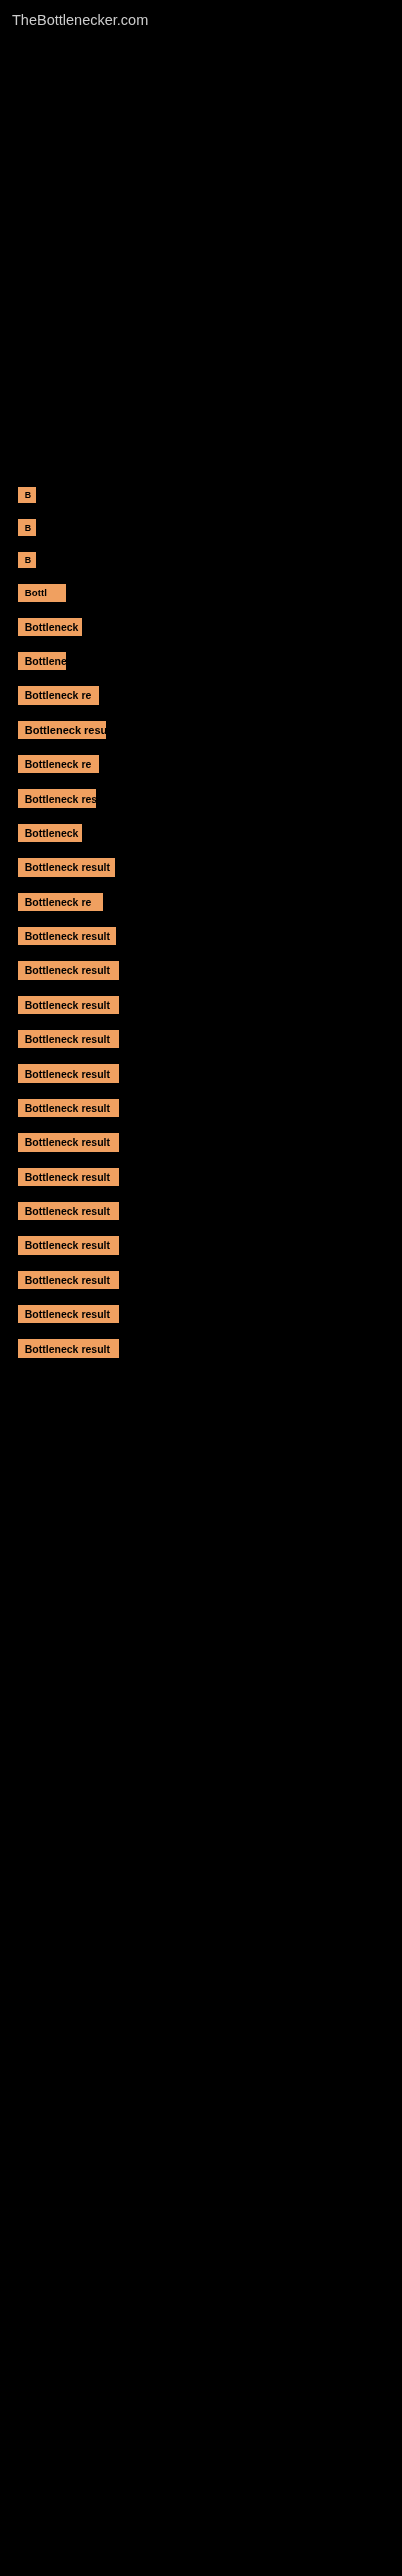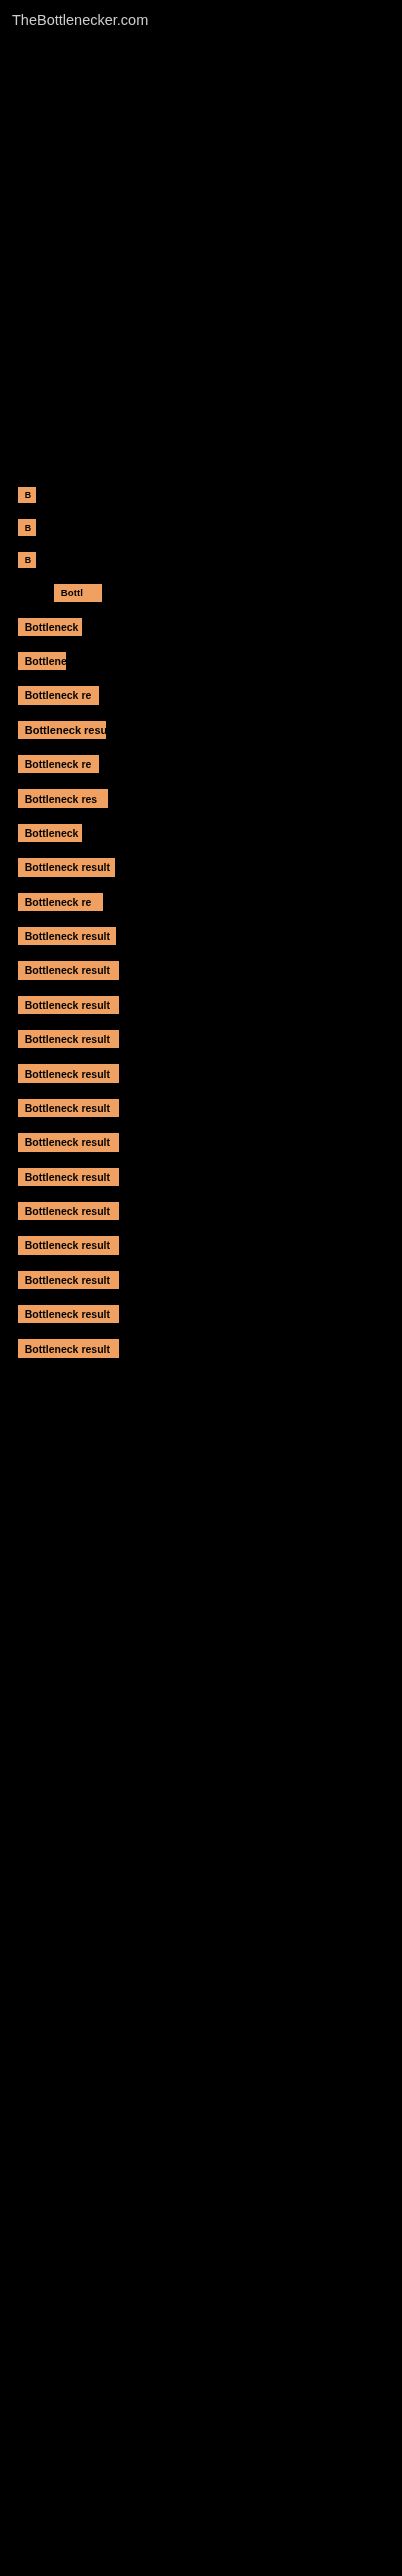--- a/index.html
+++ b/index.html
@@ -44,27 +44,27 @@
       padding: 3.2px 6.4px;
       display: inline-block;
       white-space: nowrap;
       overflow: hidden;
     }
 
     
     .result-item:nth-child(1) .result-badge { width: 17.7px; font-size: 8.9px; }
     .result-item:nth-child(2) .result-badge { width: 17.7px; font-size: 8.9px; }
     .result-item:nth-child(3) .result-badge { width: 17.7px; font-size: 8.9px; }
-    .result-item:nth-child(4) .result-badge { width: 48px; font-size: 9.7px; margin-left: 36px; }
+    .result-item:nth-child(4) .result-badge { width: 48px; font-size: 9.7px; }
     .result-item:nth-child(5) .result-badge { width: 64px; font-size: 10.5px; }
     .result-item:nth-child(6) .result-badge { width: 48px; font-size: 10.5px; }
     .result-item:nth-child(7) .result-badge { width: 81px; font-size: 10.5px; }
     .result-item:nth-child(8) .result-badge { width: 88px; font-size: 11px; }
     .result-item:nth-child(9) .result-badge { width: 81px; font-size: 10.5px; }
-    .result-item:nth-child(10) .result-badge { width: 90px; font-size: 10.5px; }
+    .result-item:nth-child(10) .result-badge { width: 78px; font-size: 10.5px; }
     .result-item:nth-child(11) .result-badge { width: 64px; font-size: 10.5px; }
     .result-item:nth-child(12) .result-badge { width: 97px; font-size: 10.5px; }
     .result-item:nth-child(13) .result-badge { width: 85px; font-size: 10.5px; }
     .result-item:nth-child(14) .result-badge { width: 98px; font-size: 10.5px; }
     .result-item:nth-child(15) .result-badge { width: 101px; font-size: 10.5px; }
     .result-item:nth-child(16) .result-badge { width: 101px; font-size: 10.5px; }
     .result-item:nth-child(17) .result-badge { width: 101px; font-size: 10.5px; }
     .result-item:nth-child(18) .result-badge { width: 101px; font-size: 10.5px; }
     .result-item:nth-child(19) .result-badge { width: 101px; font-size: 10.5px; }
     .result-item:nth-child(20) .result-badge { width: 101px; font-size: 10.5px; }

